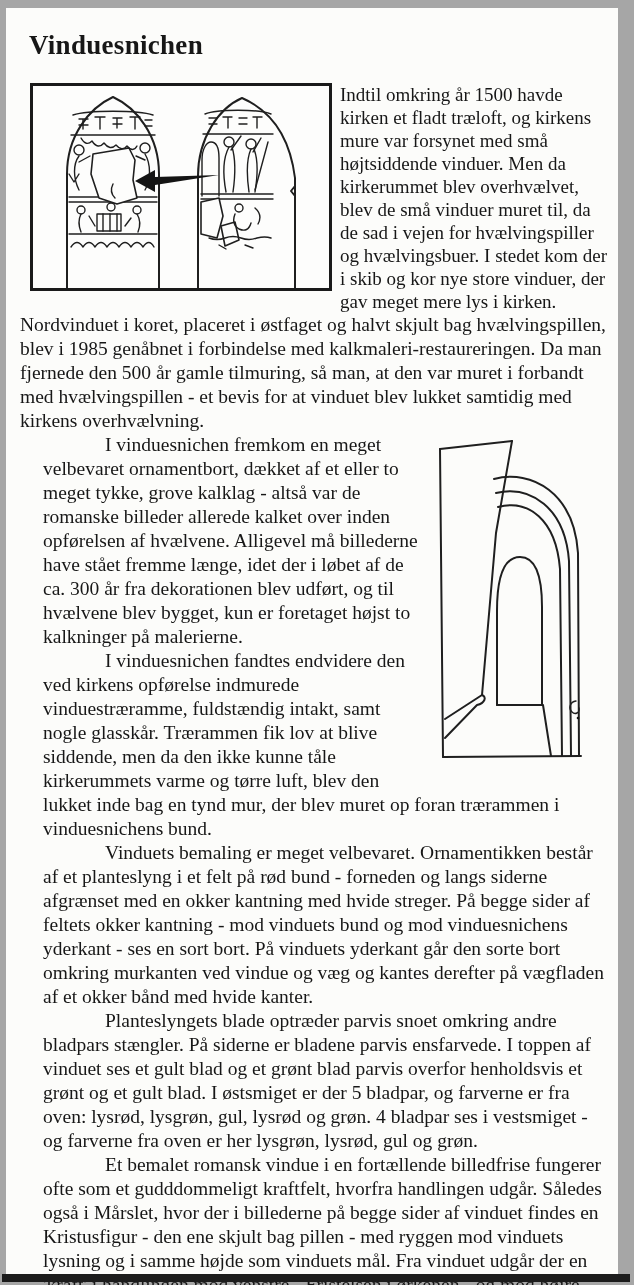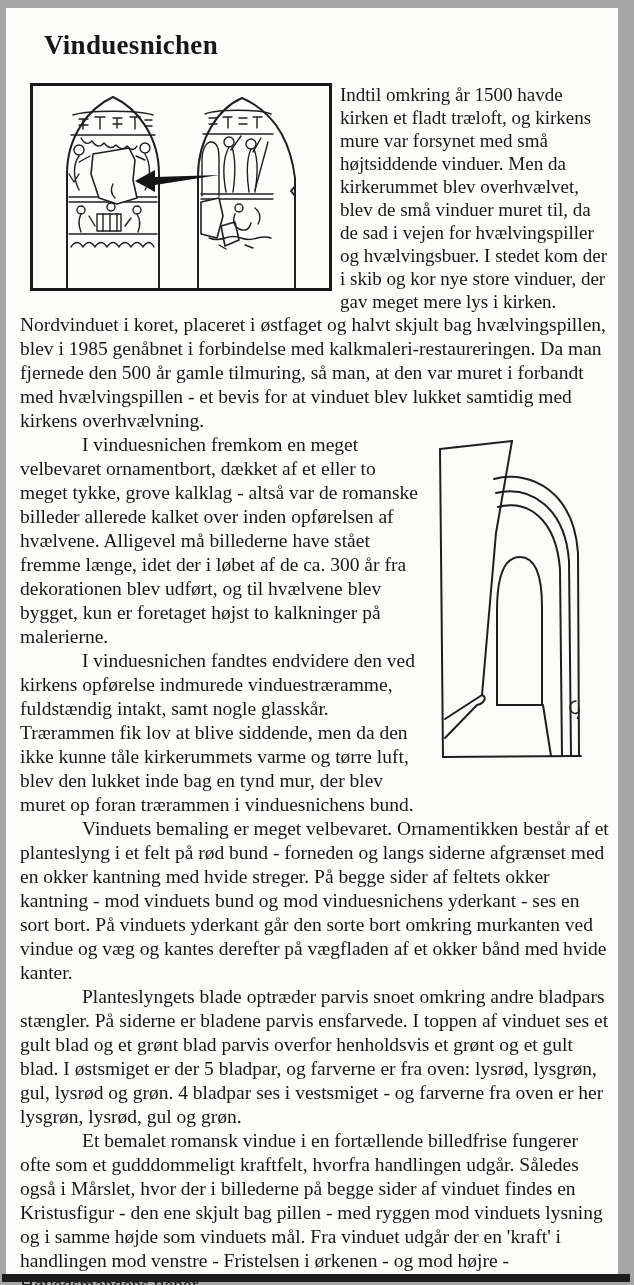--- a/index.html
+++ b/index.html
@@ -16,25 +16,25 @@
     background:#fcfcfa;
     color:#171717;
   }
   .bottom-bar{
     position:absolute;left:2px;top:1274px;
     width:628px;height:8px;background:#1c1c1c;
   }
   .content{position:absolute;inset:0;padding:14px 6px 0 14px;box-sizing:border-box;}
   h1{
     font-size:27px;font-weight:bold;letter-spacing:.3px;
-    margin:8px 0 22px 24px;
+    margin:8px 0 22px 9px;
   }
   p{margin:0;font-size:19.5px;line-height:24px;text-align:left;}
   .p-tight{font-size:19px;line-height:23px;}
-  .indent{text-indent:62px;}
+  .indent{text-indent:62px;margin-left:23px;}
   figure{margin:0;padding:0;}
   .fig1{
     float:left;width:296px;height:202px;
     border:3px solid #1a1a1a;background:#fdfdfc;
     margin:0 8px 4px 10px;
   }
   .fig2{
     float:right;width:160px;height:330px;
     margin:2px 22px 6px 8px;background:transparent;
   }

